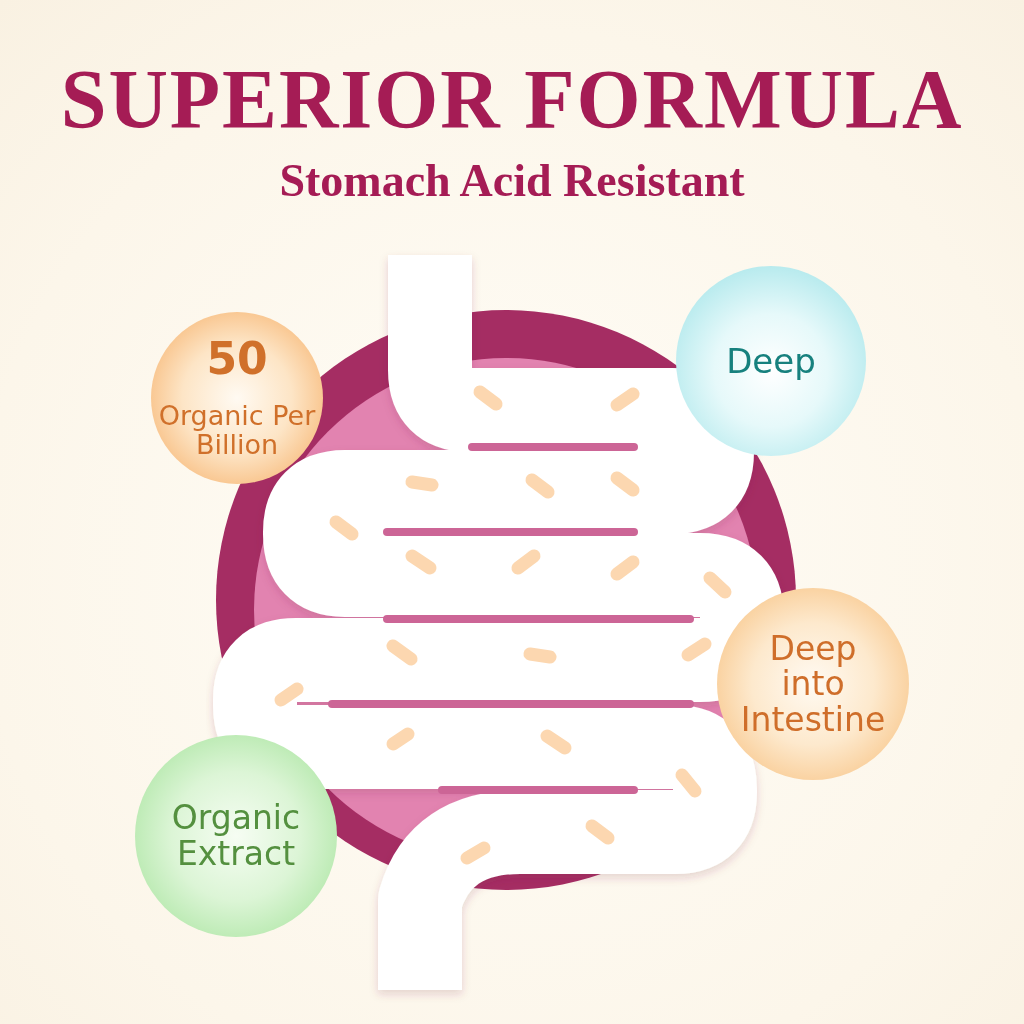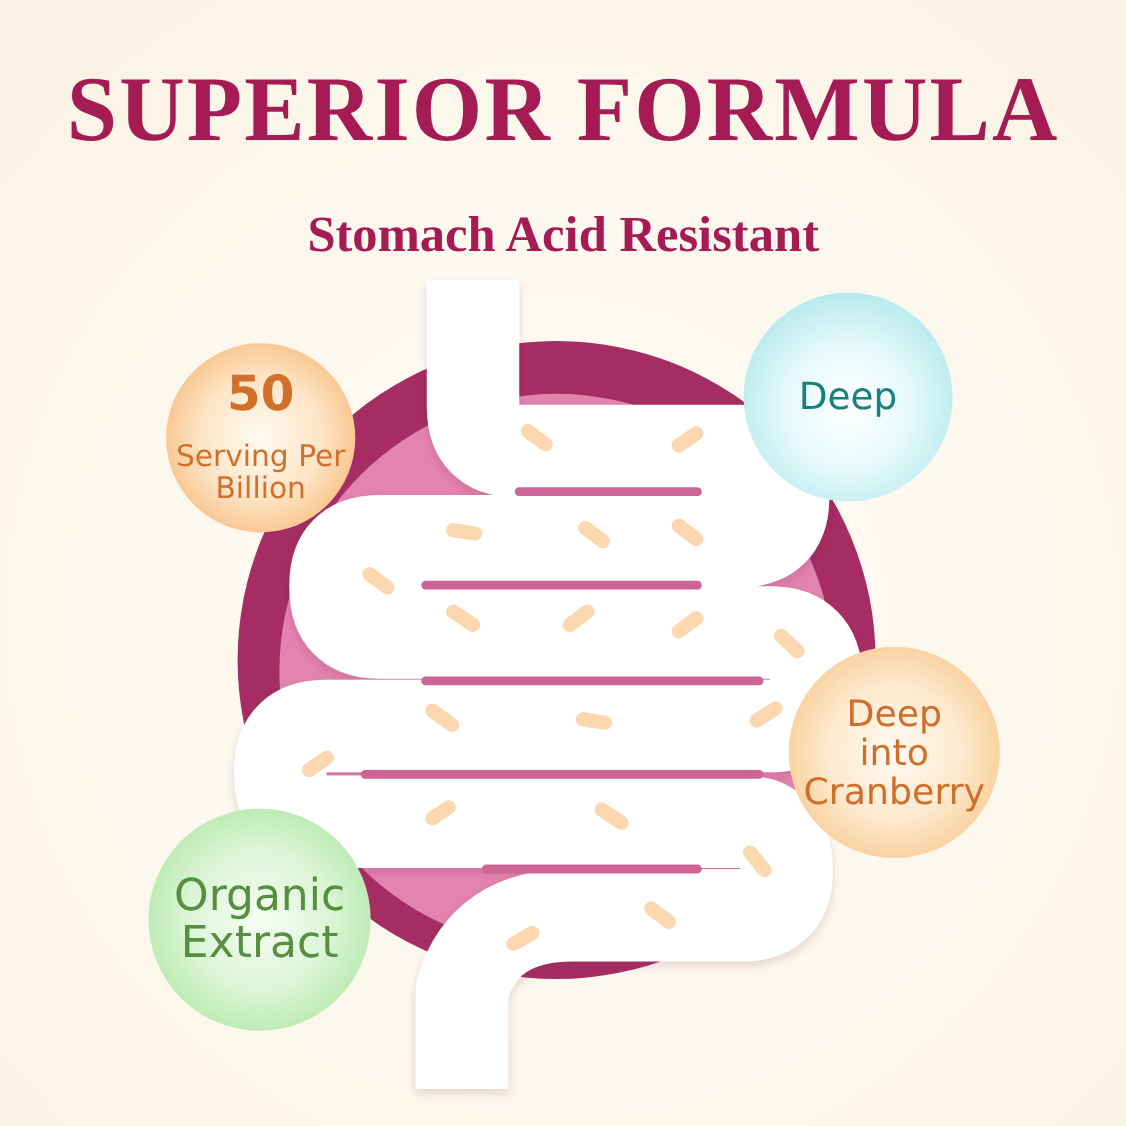--- a/index.html
+++ b/index.html
@@ -1,27 +1,27 @@
 <!DOCTYPE html>
 <html><head>
 <meta charset="utf-8">
 <style>
   html,body{margin:0;padding:0;}
   body{width:1024px;height:1024px;overflow:hidden;background:#fdf8ee;position:relative;font-family:"Liberation Sans",sans-serif;}
   .bg{position:absolute;inset:0;background:radial-gradient(circle at 50% 55%, #fffdf7 0%, #fcf6ea 70%, #f9f1e2 100%);}
   .title{position:absolute;left:0;right:0;top:58px;text-align:center;font-family:"Liberation Serif","DejaVu Serif",serif;font-weight:bold;font-size:84px;letter-spacing:2px;color:#a51c55;line-height:1;transform:scaleX(0.98);}
-  .subtitle{position:absolute;left:0;right:0;top:158px;text-align:center;font-family:"Liberation Serif","DejaVu Serif",serif;font-weight:bold;font-size:46px;color:#a51c55;line-height:1;margin-top:32px;}
+  .subtitle{position:absolute;left:0;right:0;top:158px;text-align:center;font-family:"Liberation Serif","DejaVu Serif",serif;font-weight:bold;font-size:46px;color:#a51c55;line-height:1;}
   svg.art{position:absolute;left:0;top:0;}
   .bubble{position:absolute;border-radius:50%;display:flex;flex-direction:column;align-items:center;justify-content:center;text-align:center;font-family:"DejaVu Sans","Liberation Sans",sans-serif;line-height:1.08;}
   .bubble span{display:block;}
   .b-orange1{left:151px;top:312px;width:172px;height:172px;background:radial-gradient(circle at 50% 50%, #fffaf2 0%, #fde5c6 45%, #f7b877 85%, #f4a860 100%);color:#d0702a;font-size:27px;}
   .b-orange1 .big{font-size:44px;font-weight:bold;line-height:1;margin-bottom:20px;}
   .b-teal{left:676px;top:266px;width:190px;height:190px;background:radial-gradient(circle at 50% 55%, #ffffff 0%, #e6f9fa 40%, #a9e6ea 85%, #93dde3 100%);color:#17817e;font-size:34px;}
   .b-orange2{left:717px;top:588px;width:192px;height:192px;background:radial-gradient(circle at 50% 50%, #fffaf2 0%, #fde9cd 45%, #f8c68a 85%, #f4b46c 100%);color:#cf6e2a;font-size:33px;}
-  .b-green{left:135px;top:735px;width:202px;height:202px;background:radial-gradient(circle at 50% 50%, #f6fdf3 0%, #dcf5d6 45%, #aee6a5 85%, #9fdd95 100%);color:#54903f;font-size:40px;}
+  .b-green{left:135px;top:735px;width:202px;height:202px;background:radial-gradient(circle at 50% 50%, #f6fdf3 0%, #dcf5d6 45%, #aee6a5 85%, #9fdd95 100%);color:#54903f;font-size:33px;}
   .bubble span{position:relative;}
 </style>
 </head>
 <body>
 
 <div class="bg"></div>
 
 <div class="title">SUPERIOR FORMULA</div>
 <div class="subtitle">Stomach Acid Resistant</div>
 
@@ -65,30 +65,30 @@
     <line x1="393" y1="744" x2="408" y2="734"></line>
     <line x1="547" y1="736" x2="565" y2="748"></line>
     <line x1="682" y1="775" x2="695" y2="791"></line>
     <line x1="592" y1="826" x2="608" y2="838"></line>
     <line x1="467" y1="858" x2="484" y2="848"></line>
   </g>
 </svg>
 
 <div class="bubble b-orange1">
   <span class="big">50</span>
-  <span>Serving Per</span>
+  <span>Organic Per</span>
   <span>Billion</span>
 </div>
 
 <div class="bubble b-teal">
   <span>Deep</span>
 </div>
 
 <div class="bubble b-orange2">
   <span>Deep</span>
   <span>into</span>
-  <span>Cranberry</span>
+  <span>Intestine</span>
 </div>
 
 <div class="bubble b-green">
   <span>Organic</span>
   <span>Extract</span>
 </div>
 
 </body></html>

